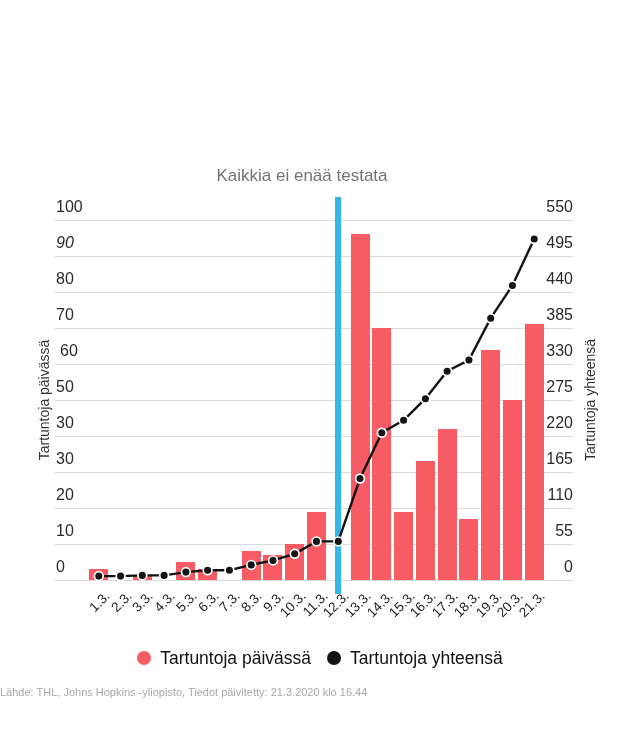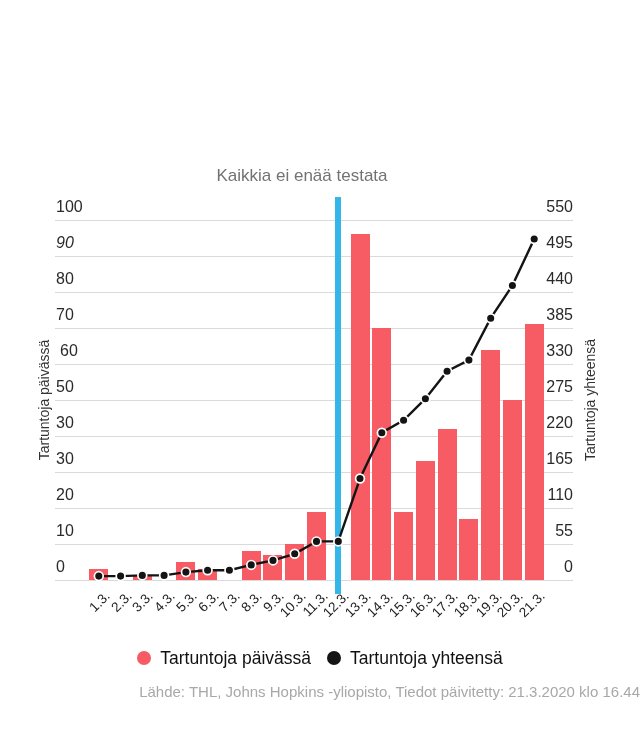--- a/index.html
+++ b/index.html
@@ -38,22 +38,22 @@
   }
   #lineLayer{position:absolute;left:0;top:0;pointer-events:none;}
   .legend{
     position:absolute;left:0;top:646px;width:640px;height:24px;
     display:flex;align-items:center;justify-content:center;gap:16px;
   }
   .legend-item{display:flex;align-items:center;gap:9px;}
   .legend-dot{width:14px;height:14px;border-radius:50%;}
   .legend-label{font-size:17.5px;color:#111111;}
   .footer{
-    position:absolute;left:0;top:682px;width:640px;text-align:right;
-    font-size:15px;line-height:20px;color:#a8a8a8;
+    position:absolute;left:0;top:682px;width:640px;text-align:left;
+    font-size:11px;line-height:20px;color:#a8a8a8;
   }
 </style>
 </head>
 <body>
 
 <div id="stage">
 
 
   <div class="annotation" style="color: #737373;">Kaikkia ei enää testata</div>
 

